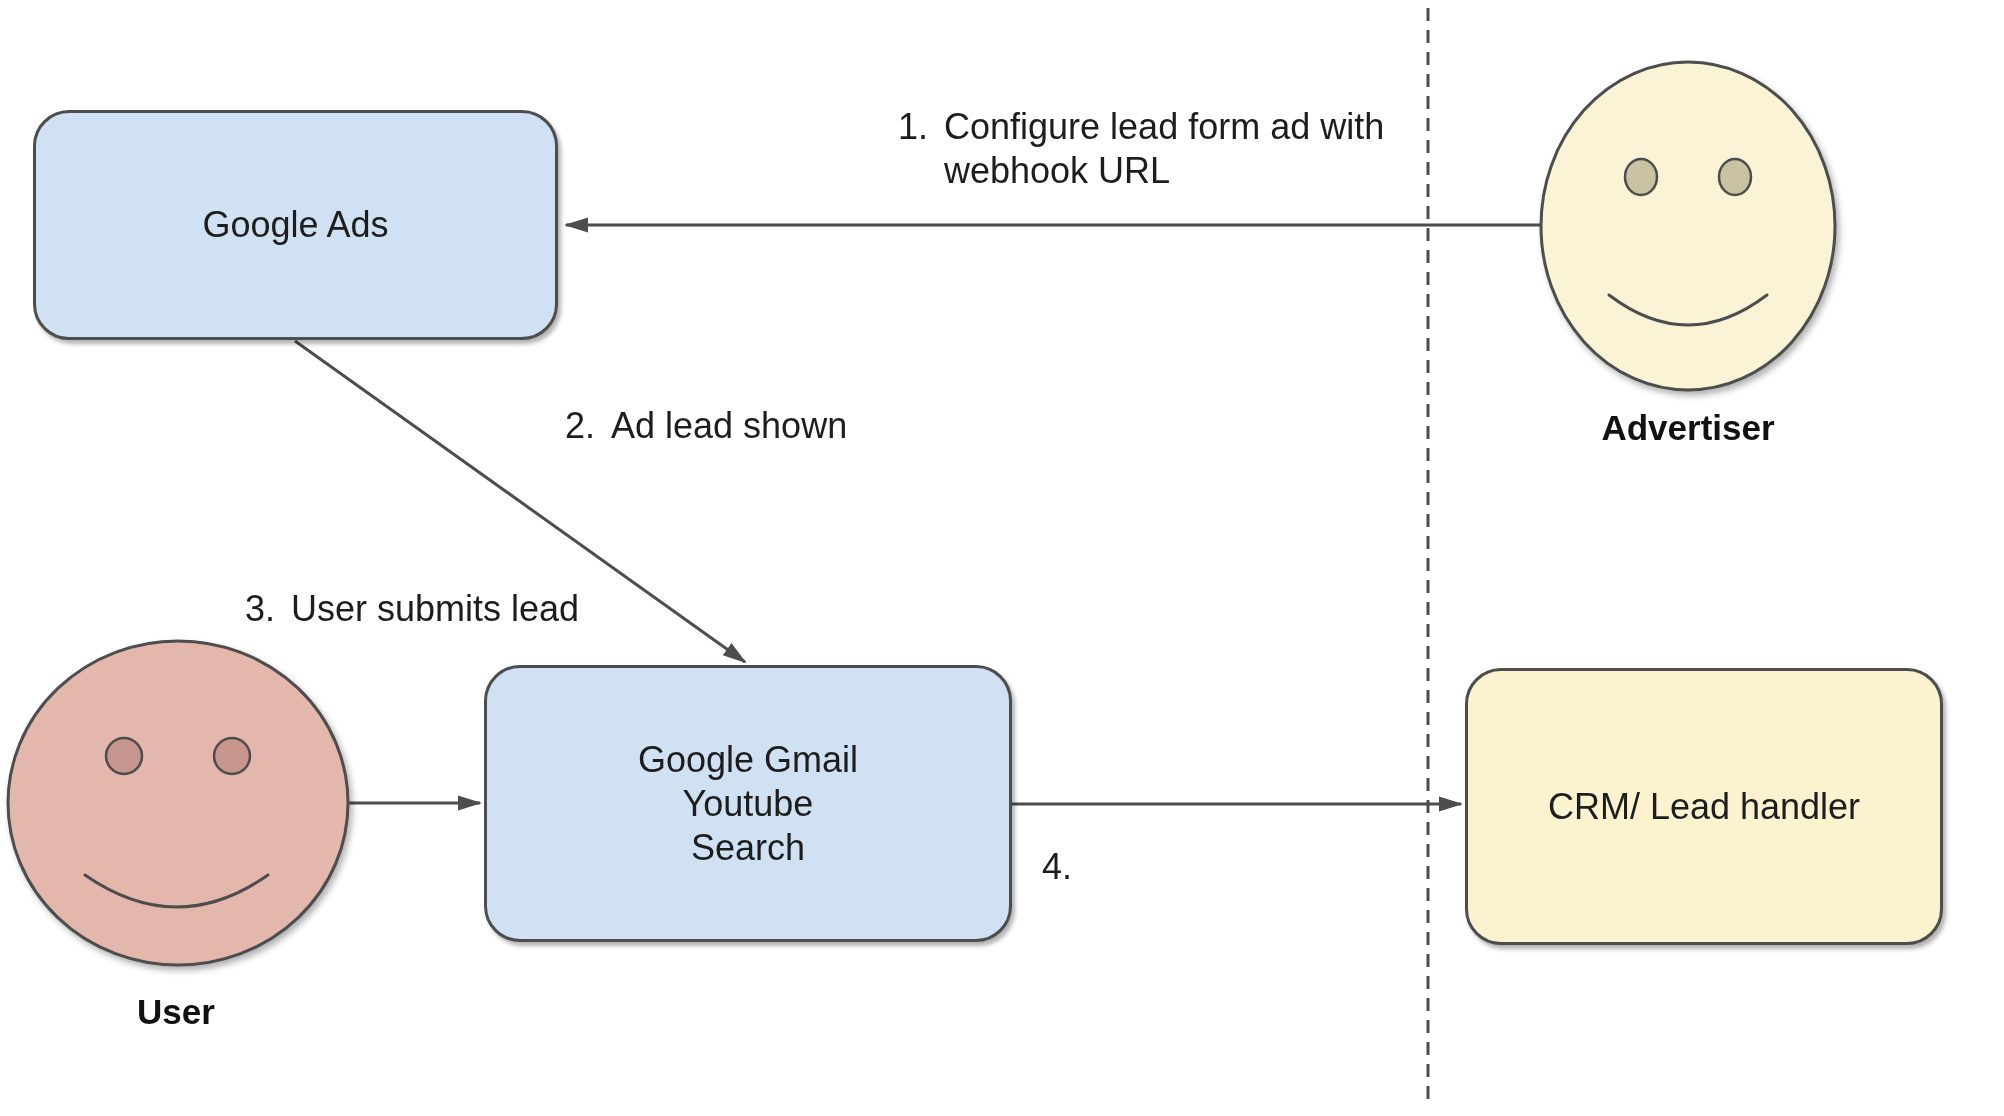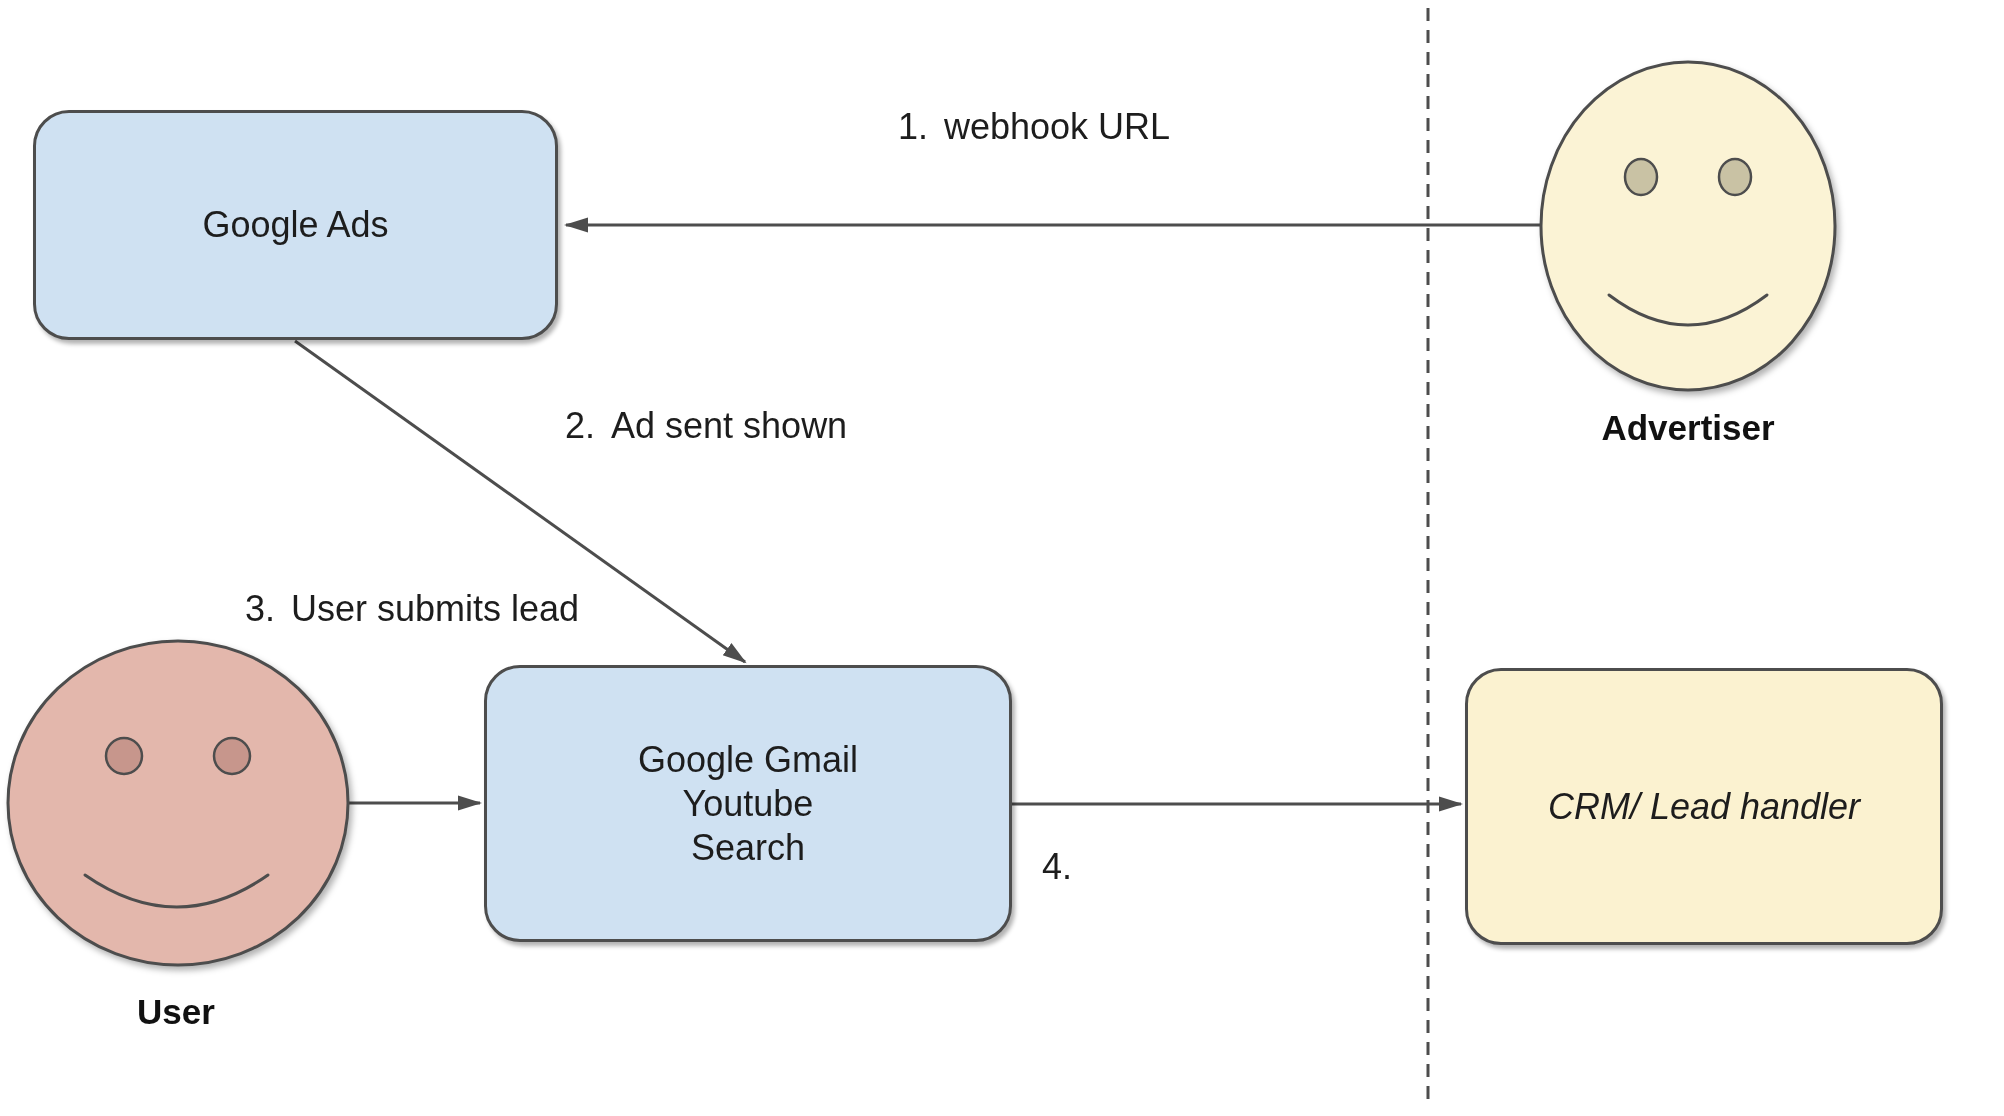--- a/index.html
+++ b/index.html
@@ -13,21 +13,21 @@
     position:absolute; box-sizing:border-box;
     border:3px solid #4d4d4d; border-radius:36px;
     display:flex; flex-direction:column; align-items:center; justify-content:center;
     font-size:36px; line-height:44px; text-align:center;
     box-shadow:3px 4px 4px rgba(0,0,0,0.30);
   }
   .node-blue  { background:#cfe1f2; }
   .node-cream { background:#fbf2d0; }
   .node-google-ads      { left:33px;   top:110px; width:525px; height:230px; }
   .node-google-surfaces { left:484px;  top:665px; width:528px; height:277px; }
-  .node-crm             { left:1465px; top:668px; width:478px; height:277px;font-style:italic; }
+  .node-crm             { left:1465px; top:668px; width:478px; height:277px; }
 
   .step {
     position:absolute; display:flex; align-items:flex-start;
     font-size:36px; line-height:44px; white-space:nowrap;
   }
   .step .num { min-width:46px; }
   .step-1 { left:898px;  top:105px; }
   .step-2 { left:565px;  top:404px; }
   .step-3 { left:245px;  top:587px; }
   .step-4 { left:1042px; top:845px; }
@@ -88,27 +88,28 @@
     <span>Search</span>
   </div>
 
   <div class="node node-cream node-crm">
     <span>CRM/ Lead handler</span>
   </div>
 
   <div class="step step-1">
     <span class="num">1.</span>
     <span class="txt">
+      <span style="display:block">Configure lead form ad with</span>
       <span style="display:block">webhook URL</span>
     </span>
   </div>
 
   <div class="step step-2">
     <span class="num">2.</span>
-    <span class="txt">Ad sent shown</span>
+    <span class="txt">Ad lead shown</span>
   </div>
 
   <div class="step step-3">
     <span class="num">3.</span>
     <span class="txt">User submits lead</span>
   </div>
 
   <div class="step step-4">
     <span class="num">4.</span>
   </div>

